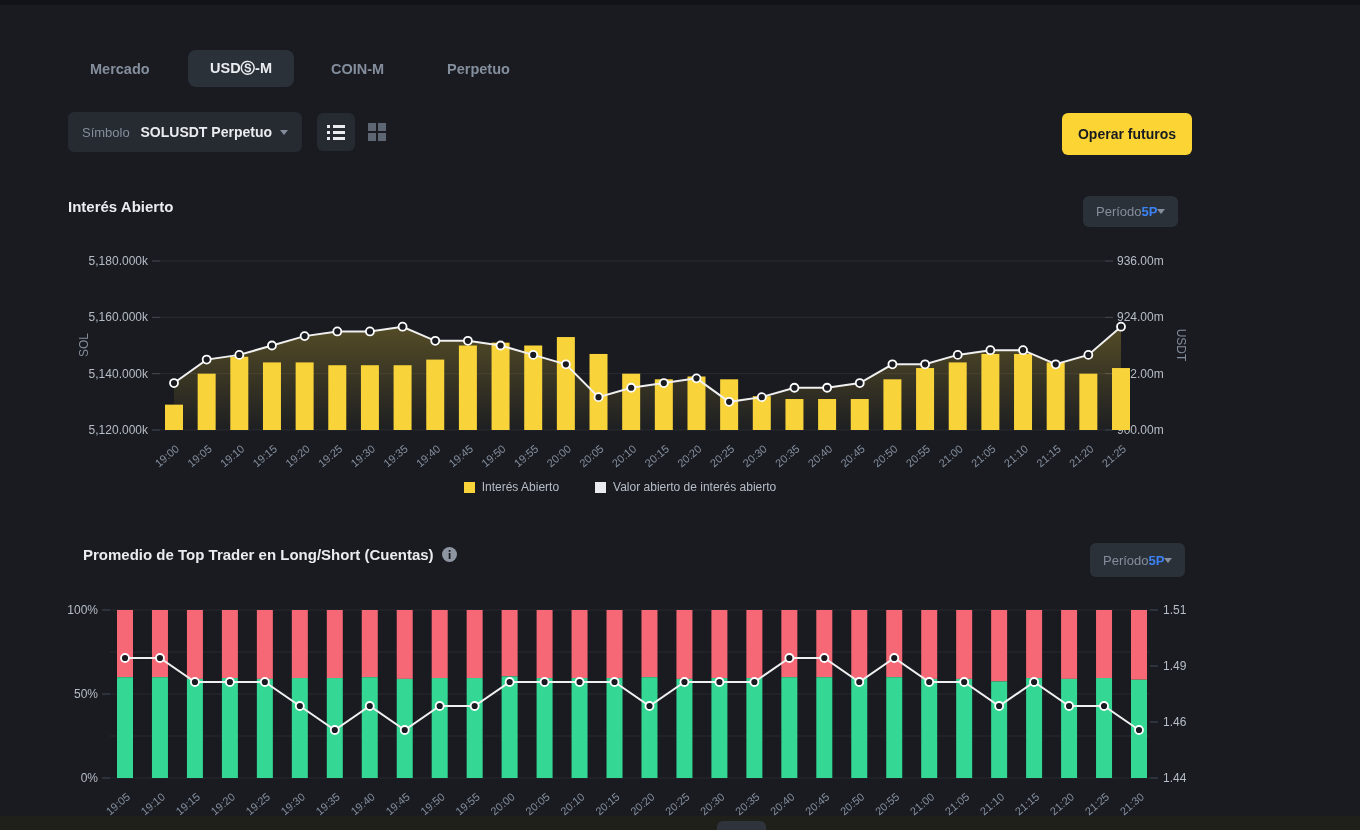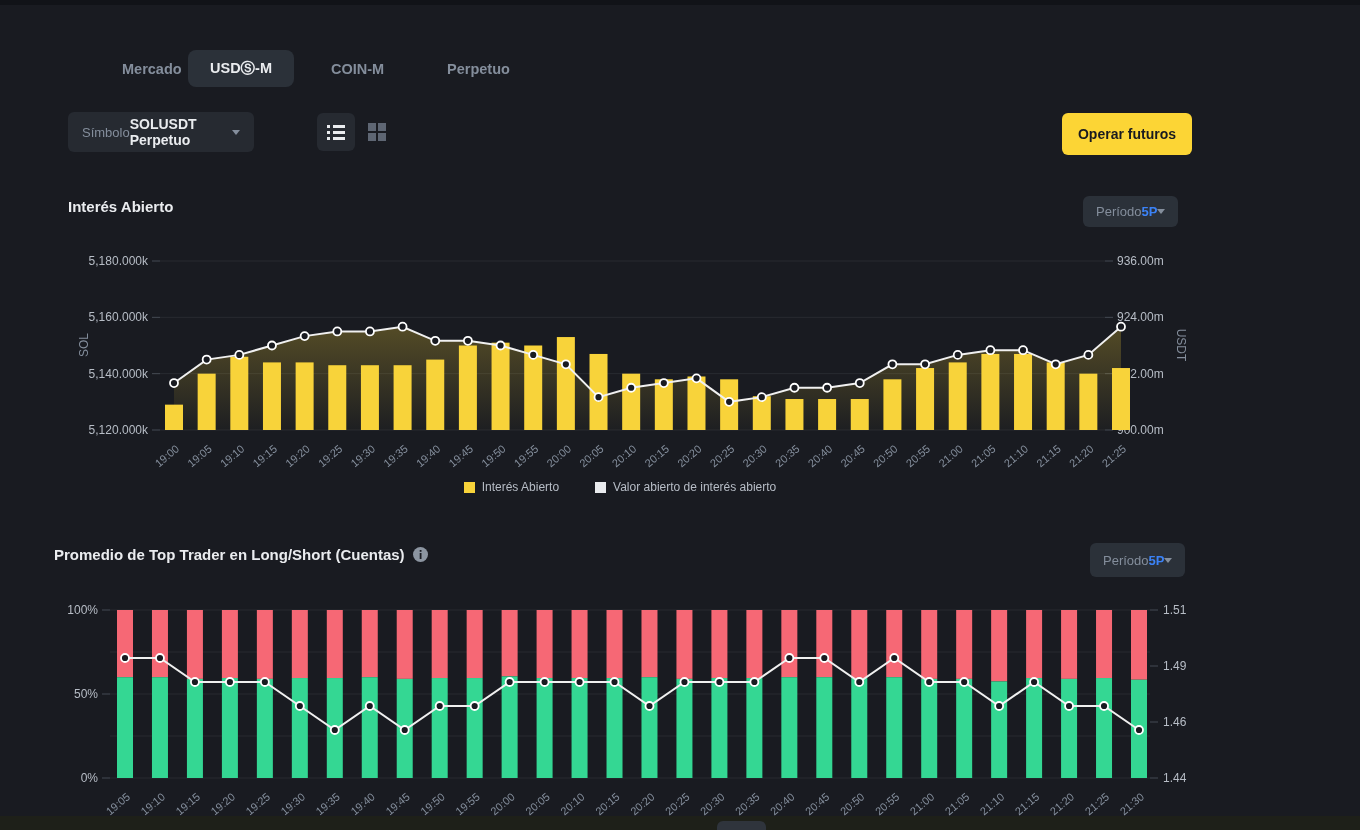--- a/index.html
+++ b/index.html
@@ -6,42 +6,42 @@
   body{
     width:1360px;height:830px;overflow:hidden;position:relative;
     background:#191B21;color:#EAECEF;
     font-family:"Liberation Sans",sans-serif;
   }
   .top-edge{position:absolute;left:0;top:0;width:1360px;height:5px;background:#111318;}
   
   .tab{position:absolute;top:50px;height:37px;display:flex;align-items:center;justify-content:center;
        font-size:14.5px;font-weight:700;color:#848E9C;cursor:pointer;}
   .tab.active{background:#2B3139;border-radius:8px;color:#EAECEF;}
-  .tab-1{left:90px;margin-left:32px;}
+  .tab-1{left:90px;}
   .tab-2{left:188px;width:106px;}
   .tab-3{left:331px;}
   .tab-4{left:447px;}
   
-  .symbol-select{position:absolute;left:68px;top:112px;width:186px;height:40px;background:#262A31;
+  .symbol-select{position:absolute;left:68px;top:112px;width:234px;height:40px;background:#262A31;
        border-radius:6px;display:flex;align-items:center;padding:0 14px;box-sizing:border-box;cursor:pointer;}
   .muted{color:#848E9C;font-size:13px;}
   .sym-val{margin-left:auto;font-weight:700;font-size:14px;margin-right:8px;}
   .caret{width:0;height:0;border-left:4px solid transparent;border-right:4px solid transparent;
        border-top:5px solid #848E9C;display:inline-block;}
   .icon-btn{position:absolute;border:none;display:flex;align-items:center;justify-content:center;
        background:transparent;cursor:pointer;padding:0;}
   .list-btn{left:317px;top:113px;width:38px;height:38px;background:#262A31;border-radius:6px;}
   .grid-btn{left:363px;top:118px;width:28px;height:28px;}
   .trade-btn{position:absolute;left:1062px;top:113px;width:130px;height:42px;background:#FCD535;
        color:#181A20;font-weight:700;font-size:14px;border:none;border-radius:6px;cursor:pointer;
        font-family:"Liberation Sans",sans-serif;}
   
   .sec-title{position:absolute;font-size:15px;font-weight:700;margin:0;color:#EAECEF;display:flex;align-items:center;gap:8px;}
   .t1{left:68px;top:198px;}
-  .t2{left:54px;top:546px;}
+  .t2{left:83px;top:546px;}
   .info{width:15px;height:15px;border-radius:50%;background:#8C95A1;display:inline-flex;align-items:center;justify-content:center;cursor:pointer;}
   .period{position:absolute;height:31px;background:#2B3139;border-radius:6px;display:flex;align-items:center;
        padding:0 13px;box-sizing:border-box;font-size:13px;cursor:pointer;}
   .p1{left:1083px;top:196px;}
   .p2{left:1090px;top:543px;height:34px;}
   .pval{font-weight:700;color:#3b82f6;}
   
   .chart{position:absolute;left:0;}
   .c1{top:240px;}
   .c2{top:595px;}

